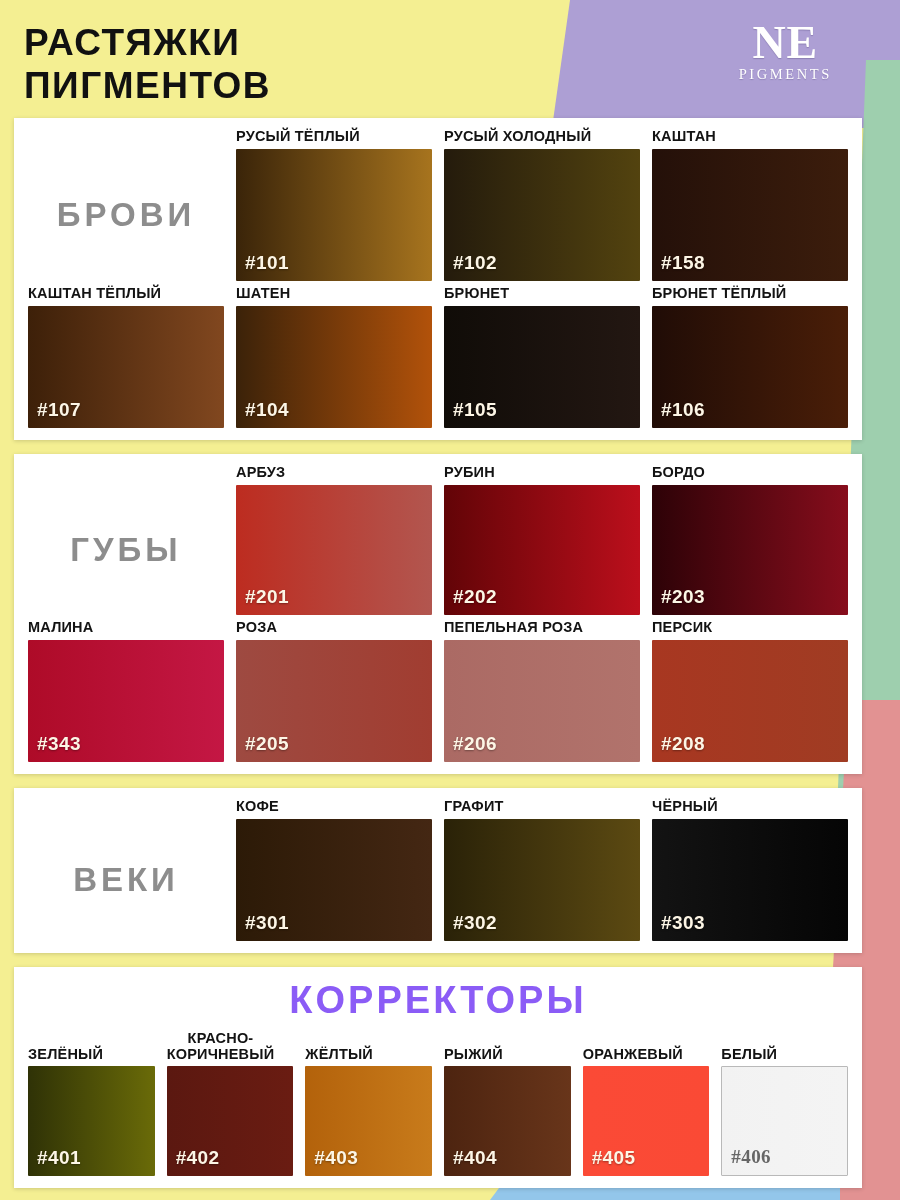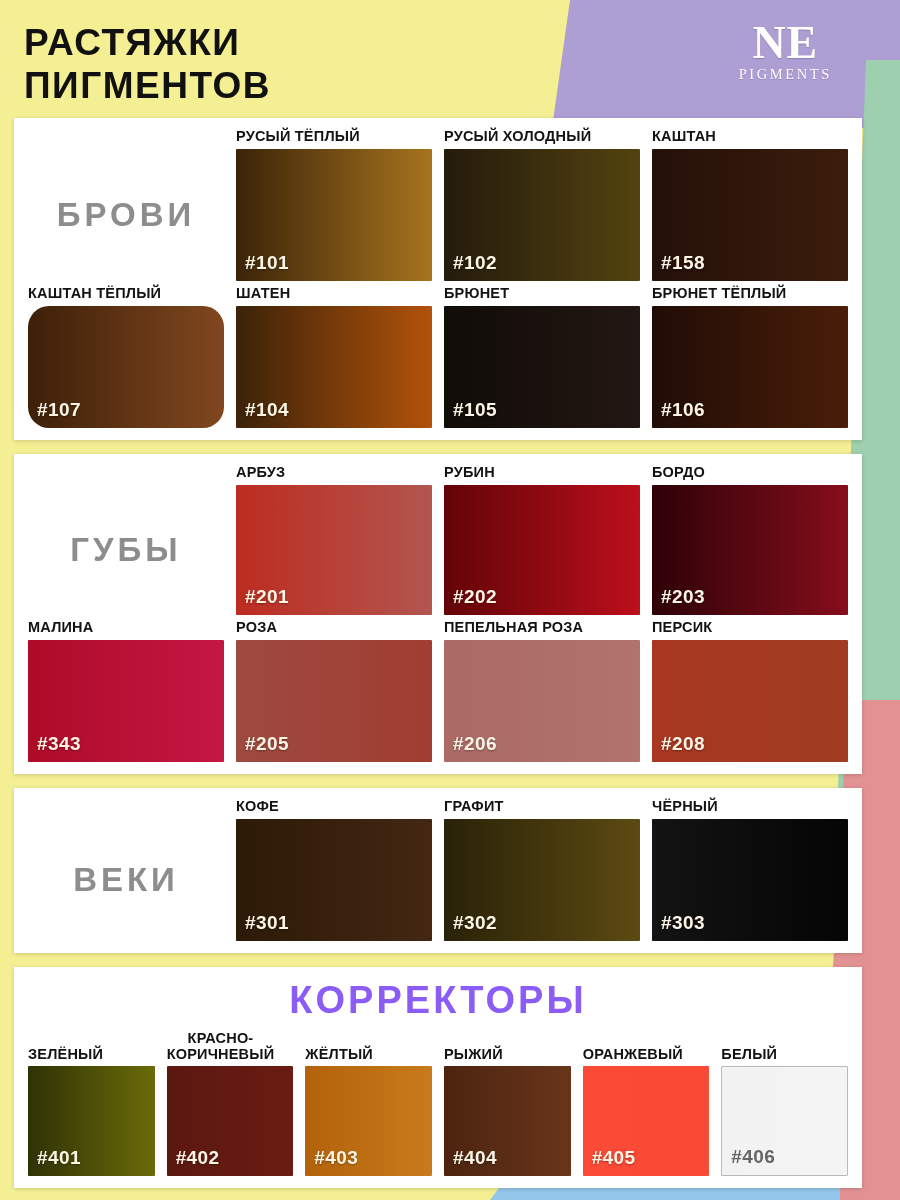--- a/index.html
+++ b/index.html
@@ -148,20 +148,21 @@
     bottom: 7px;
     font-size: 19px;
     font-weight: bold;
     letter-spacing: .4px;
     color: #fdf6e6;
     text-shadow: 0 1px 2px rgba(0,0,0,.35);
   }
   .swatch-code.dark-code {
     color: #666666;
     text-shadow: none;
+    font-family: Liberation Serif, serif;
   }
   .swatch-chip.bordered { border: 1px solid #b9b9b9; }
 
   
   .h-brows  { height: 132px; }
   .h-brows2 { height: 122px; }
   .h-lips   { height: 130px; }
   .h-lips2  { height: 122px; }
   .h-eyes   { height: 122px; }
   .h-corr   { height: 110px; }
@@ -222,21 +223,21 @@
             <div class="swatch-cell">
               <div class="swatch-name">КАШТАН</div>
               <div class="swatch-chip h-brows" style="background: linear-gradient(90deg, rgb(36, 16, 9) 0%, rgb(60, 29, 12) 100%);">
                 <span class="swatch-code">#158</span>
               </div>
             </div>
           </div>
           <div class="swatch-row cols-4">
             <div class="swatch-cell">
               <div class="swatch-name">КАШТАН ТЁПЛЫЙ</div>
-              <div class="swatch-chip h-brows2" style="background: linear-gradient(90deg, rgb(61, 32, 9) 0%, rgb(129, 71, 31) 100%); border-radius: 21px;">
+              <div class="swatch-chip h-brows2" style="background: linear-gradient(90deg, rgb(61, 32, 9) 0%, rgb(129, 71, 31) 100%);">
                 <span class="swatch-code">#107</span>
               </div>
             </div>
             <div class="swatch-cell">
               <div class="swatch-name">ШАТЕН</div>
               <div class="swatch-chip h-brows2" style="background: linear-gradient(90deg, rgb(59, 34, 9) 0%, rgb(178, 82, 10) 100%);">
                 <span class="swatch-code">#104</span>
               </div>
             </div>
             <div class="swatch-cell">

